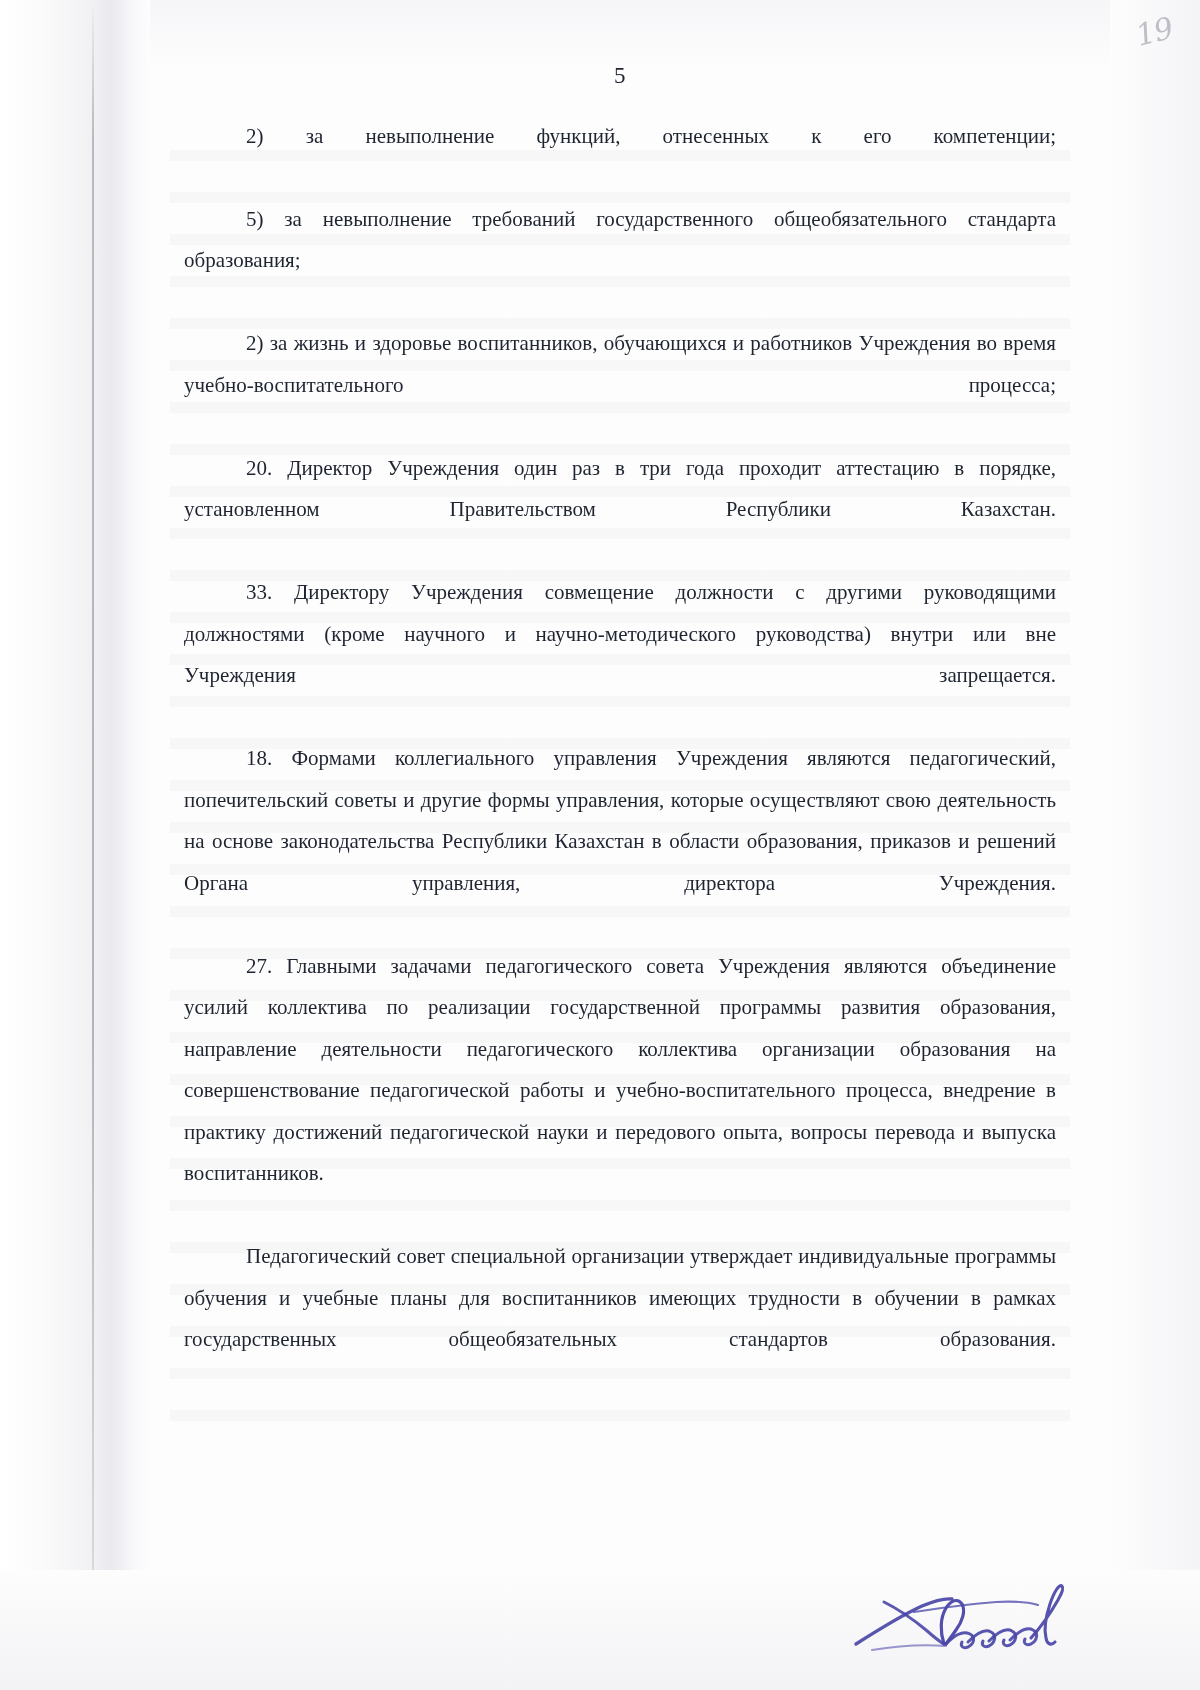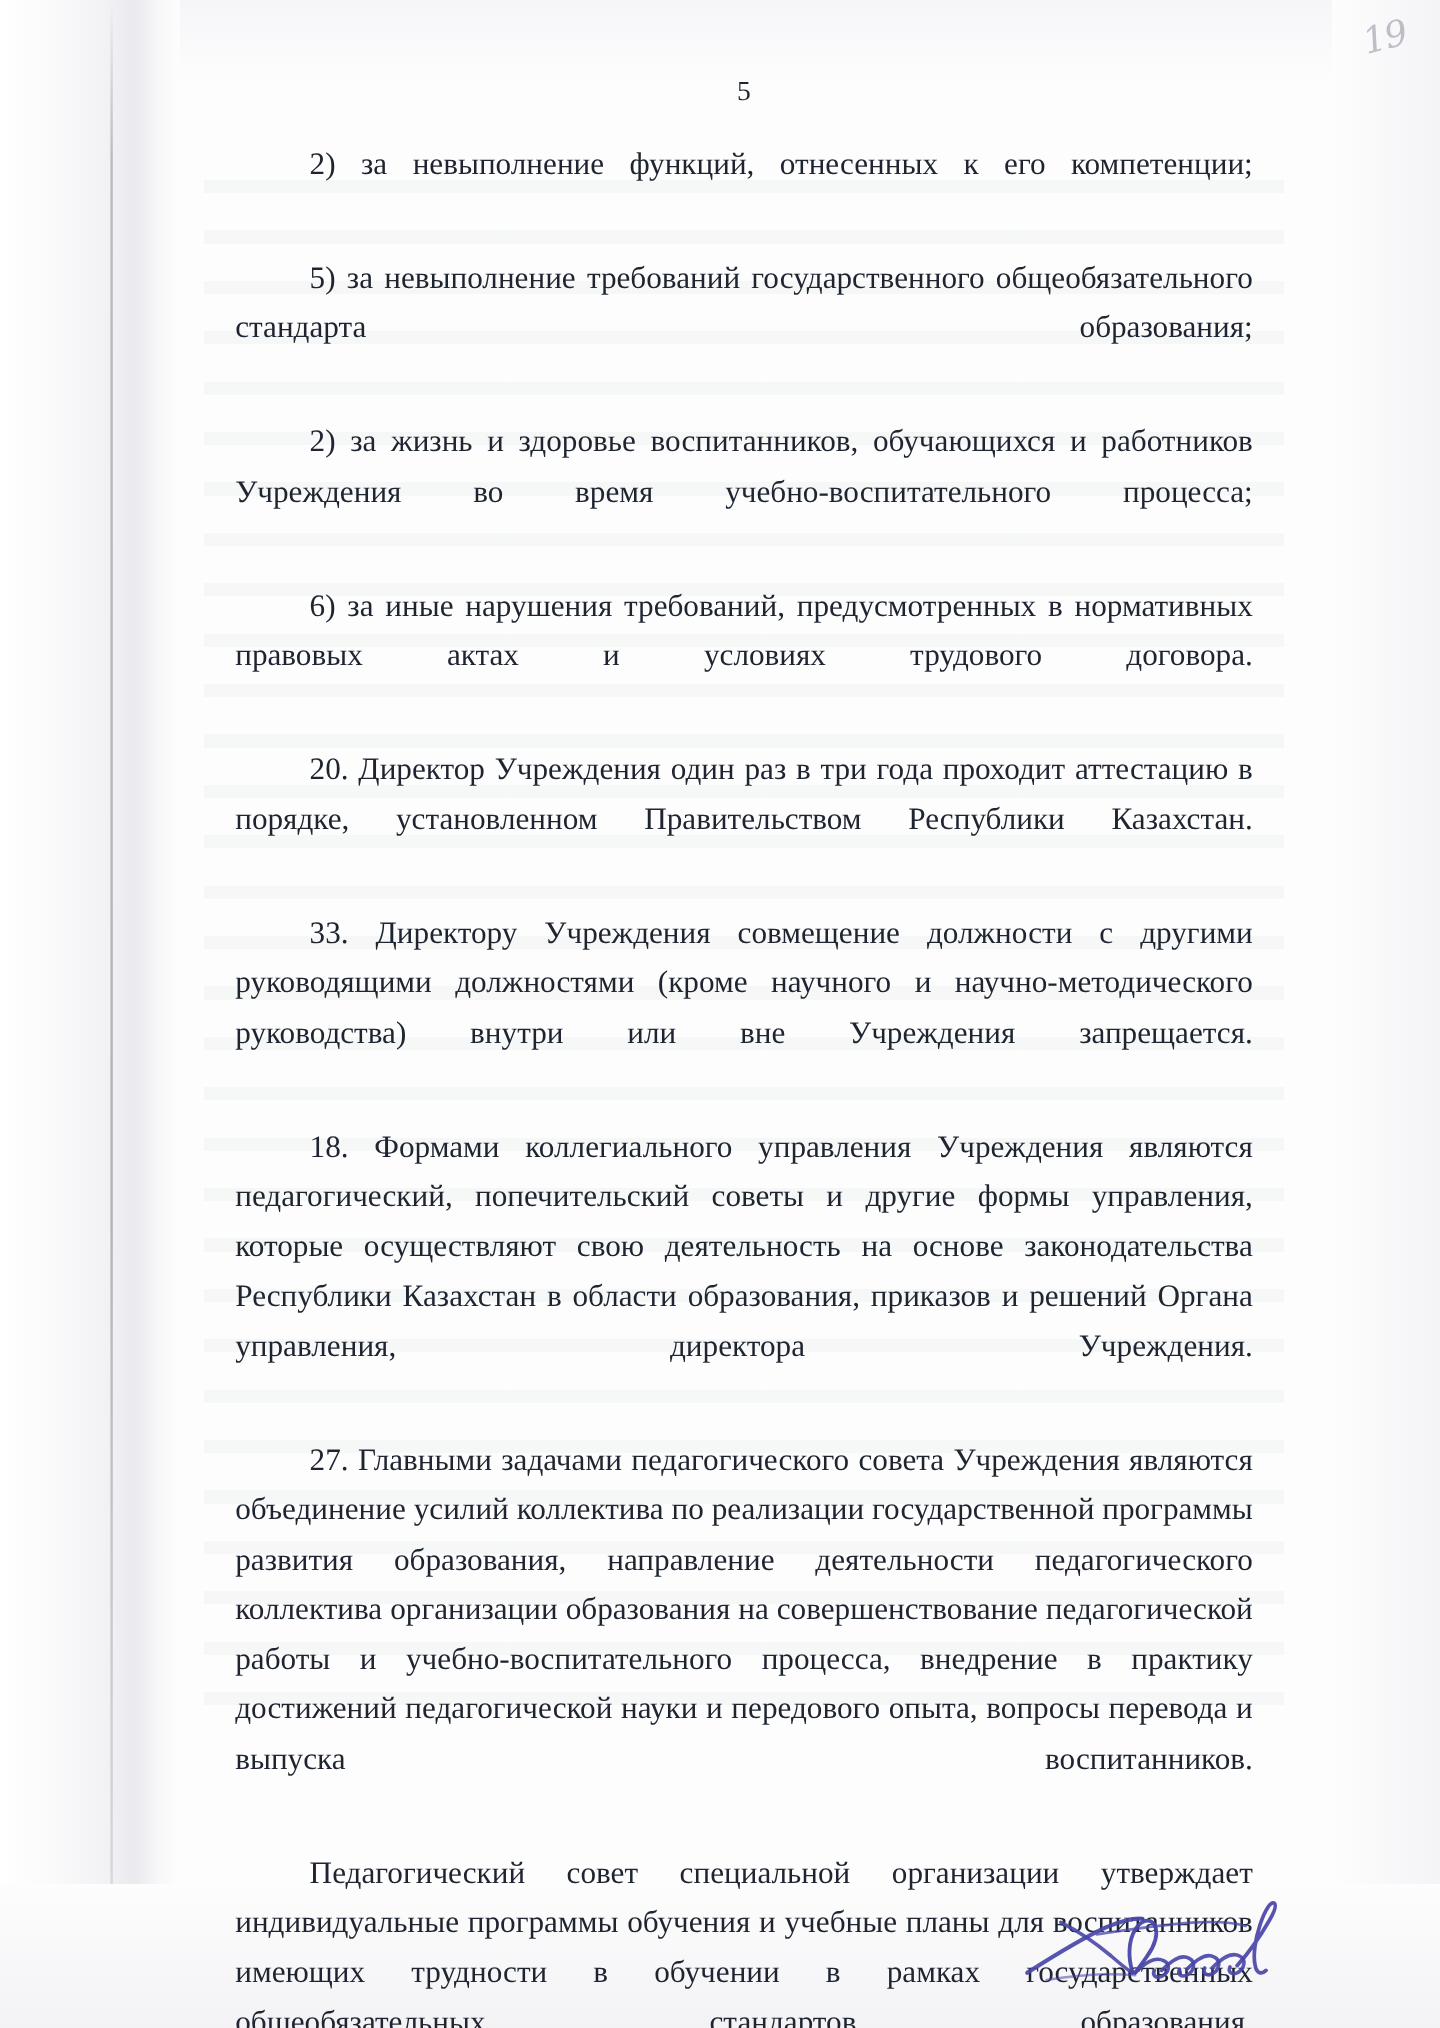--- a/index.html
+++ b/index.html
@@ -91,25 +91,25 @@
 
   .page-number {
     text-align: center;
     font-size: 23px;
     line-height: 1.2;
     margin-bottom: 26px;
     letter-spacing: 0.3px;
   }
 
   .para {
-    font-size: 26px;
+    font-size: 21px;
     line-height: 41.5px;
     text-align: justify;
     text-justify: inter-word;
-    margin: 12px;
+    margin: 0;
     hyphens: none;
   }
   .para.indent {
     text-indent: 62px;
   }
   
   .para::after {
     content: "";
     display: inline-block;
     width: 100%;
@@ -154,21 +154,20 @@
   <div class="folio-mark">19</div>
 
   <div class="content">
 
     <div class="page-number">5</div>
 
     <div id="body-slot">
         <p class="para indent">2) за невыполнение функций, отнесенных к его компетенции;</p>
         <p class="para indent">5) за невыполнение требований государственного общеобязательного стандарта образования;</p>
         <p class="para indent">2) за жизнь и здоровье воспитанников, обучающихся и работников Учреждения во время учебно-воспитательного процесса;</p>
-        <p class="para indent">6) за иные нарушения требований, предусмотренных в нормативных правовых актах и условиях трудового договора.</p>
         <p class="para indent">20. Директор Учреждения один раз в три года проходит аттестацию в порядке, установленном Правительством Республики Казахстан.</p>
         <p class="para indent">33. Директору Учреждения совмещение должности с другими руководящими должностями (кроме научного и научно-методического руководства) внутри или вне Учреждения запрещается.</p>
         <p class="para indent">18. Формами коллегиального управления Учреждения являются педагогический, попечительский советы и другие формы управления, которые осуществляют свою деятельность на основе законодательства Республики Казахстан в области образования, приказов и решений Органа управления, директора Учреждения.</p>
         <p class="para indent">27. Главными задачами педагогического совета Учреждения являются объединение усилий коллектива по реализации государственной программы развития образования, направление деятельности педагогического коллектива организации образования на совершенствование педагогической работы и учебно-воспитательного процесса, внедрение в практику достижений педагогической науки и передового опыта, вопросы перевода и выпуска воспитанников.</p>
         <p class="para indent">Педагогический совет специальной организации утверждает индивидуальные  программы обучения и учебные планы для воспитанников имеющих трудности в обучении в рамках государственных общеобязательных стандартов образования.</p>
       </div>
 
   </div>
 
   <div class="signature">

